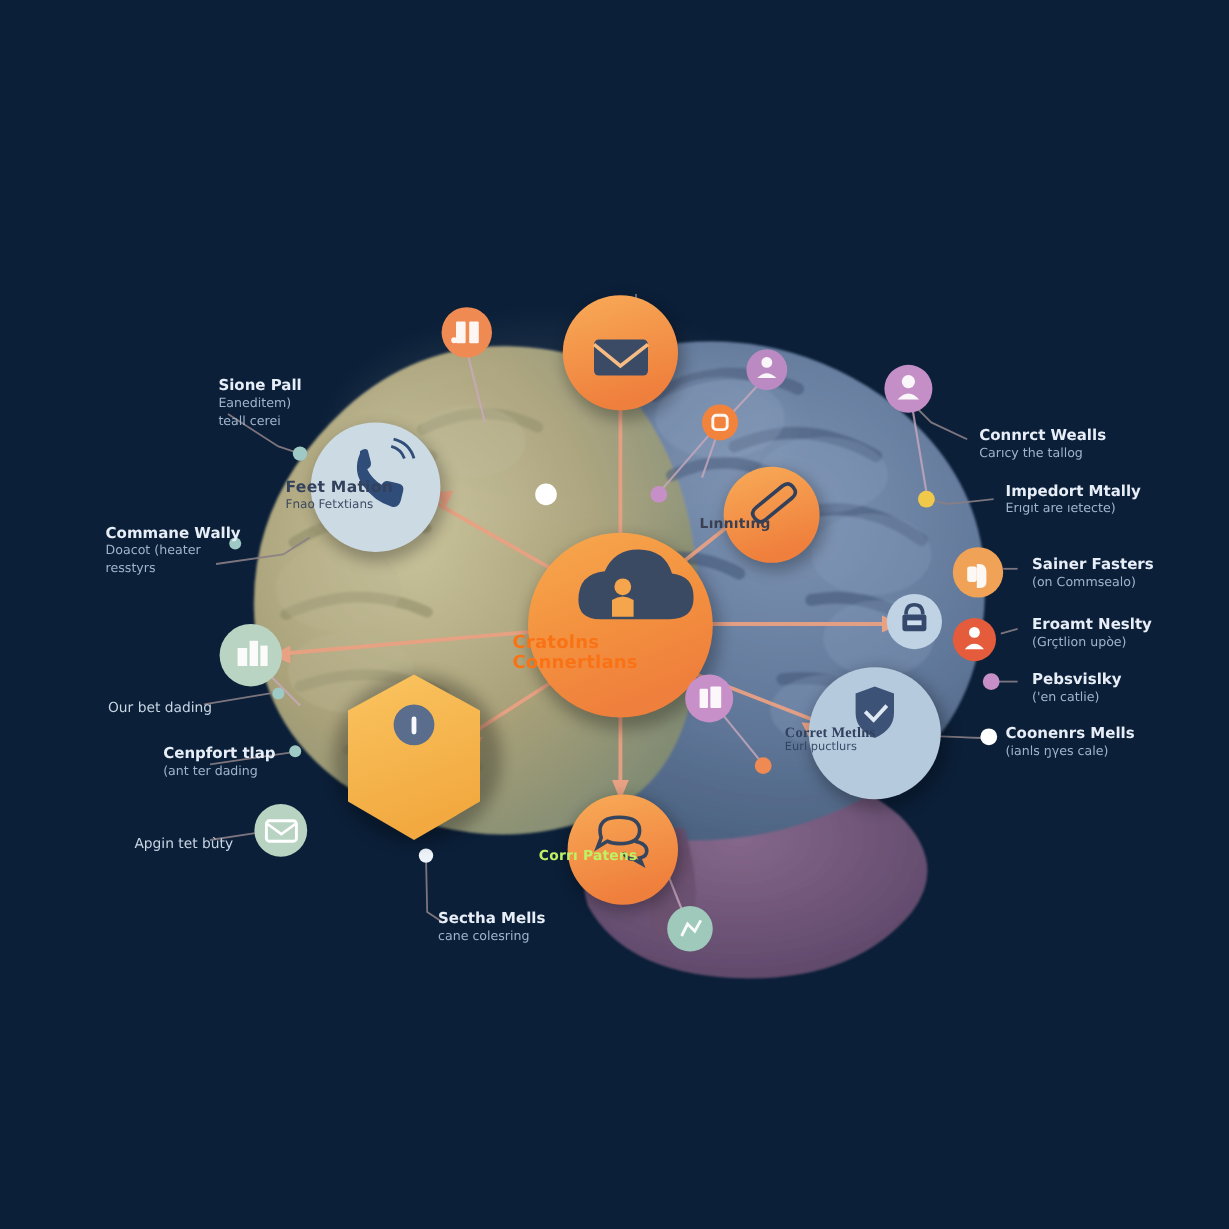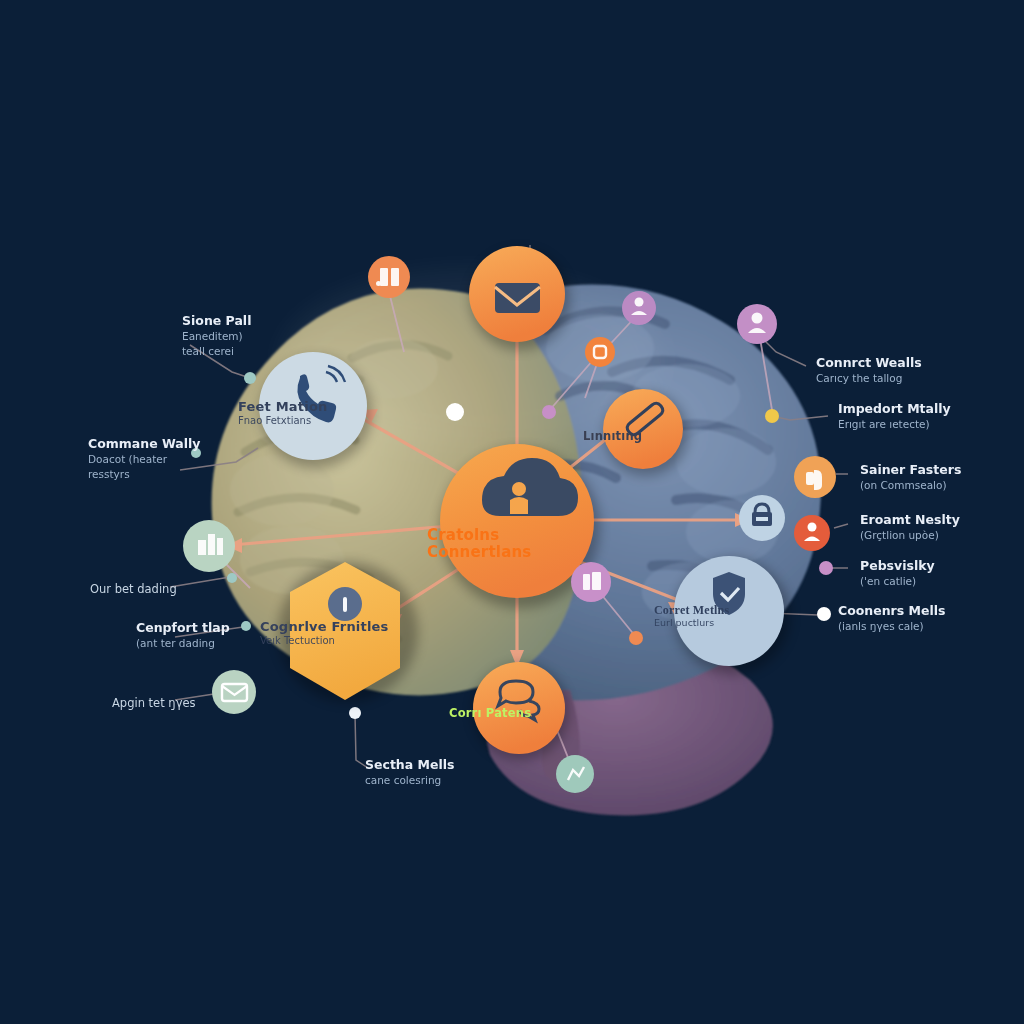--- a/index.html
+++ b/index.html
@@ -341,24 +341,20 @@
 
 <div class="nodelabel mid blur-soft" style="left:313px;top:400px;width:150px;color:#33415c;">
   <div class="nl-title">Feet Mation</div>
   <div class="nl-sub">Fnao Fetxtians</div>
 </div>
 
 <div class="nodelabel mid blur-soft" style="left:643px;top:430px;width:120px;color:#3a3f52;">
   <div class="nl-title" style="font-size:11.5px;">Lınnıtıng</div>
 </div>
 
-<div class="nodelabel mid blur-soft" style="left:345px;top:620px;width:170px;color:#35415c;">
-  <div class="nl-title">Cognrlve Frnitles</div>
-  <div class="nl-sub">Veık Tectuction</div>
-</div>
 
 <div class="nodelabel mid blur-soft" style="left:729px;top:604px;width:150px;color:#30405e;">
   <div class="nl-title" style="font-size:12px;font-family:Liberation Serif, serif;">Corret Metlns</div>
   <div class="nl-sub" style="font-size:9.5px;">Eurl puctlurs</div>
 </div>
 
 <div class="nodelabel mid blur-soft" style="left:519px;top:707px;width:140px;color:#bef264;">
   <div class="nl-title" style="font-size:11.5px;">Corrı Patens</div>
 </div>
 
@@ -378,21 +374,21 @@
 <div class="callout blur-soft" style="left:90px;top:580px;width:170px;">
   <div class="c-sub" style="font-size:11.5px;color:#c8d6e4;">Our bet dading</div>
 </div>
 
 <div class="callout blur-soft" style="left:118px;top:620px;width:180px;margin-left:18px;">
   <div class="c-title">Cenpfort tlap</div>
   <div class="c-sub">(ant ter dading</div>
 </div>
 
 <div class="callout blur-soft" style="left:112px;top:694px;width:170px;">
-  <div class="c-sub" style="font-size:11.5px;color:#c8d6e4;">Apgin tet ŋγes</div>
+  <div class="c-sub" style="font-size:11.5px;color:#c8d6e4;">Apgin tet bùty</div>
 </div>
 
 <div class="callout blur-soft" style="left:365px;top:757px;width:180px;">
   <div class="c-title">Sectha Mells</div>
   <div class="c-sub">cane colesring</div>
 </div>
 
 <div class="callout right blur-soft" style="left:816px;top:355px;width:200px;">
   <div class="c-title">Connrct Wealls</div>
   <div class="c-sub">Carıcy the tallog</div>

